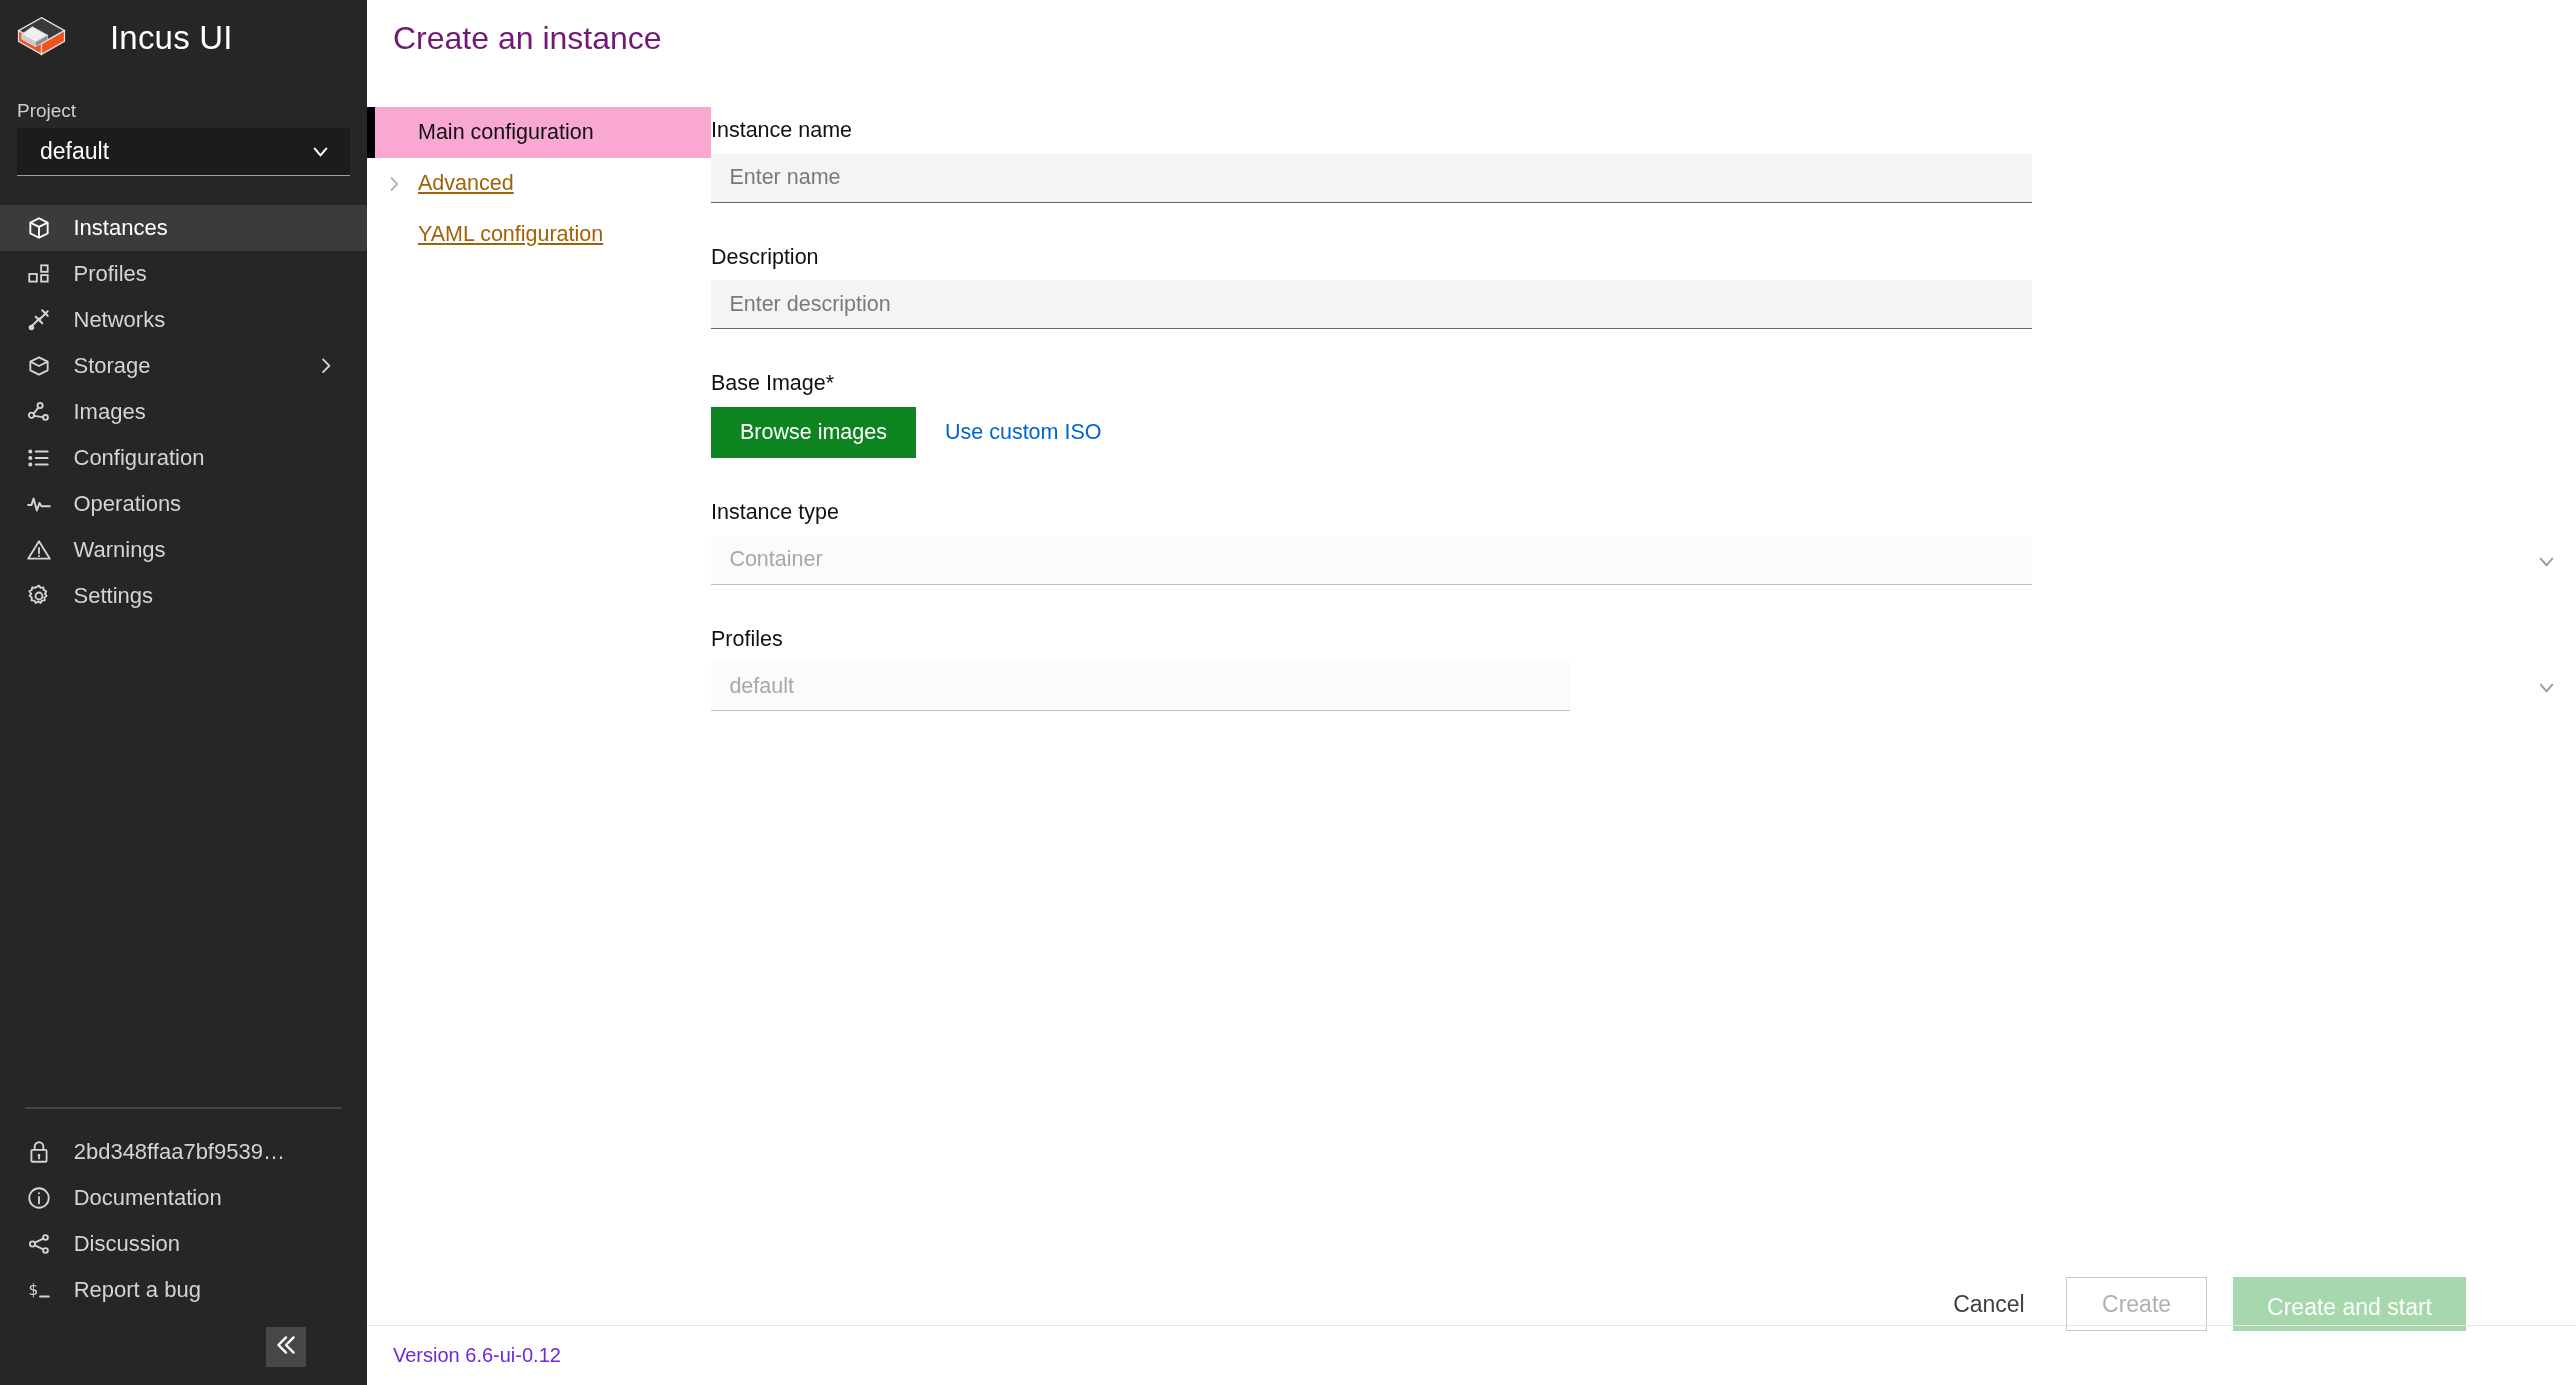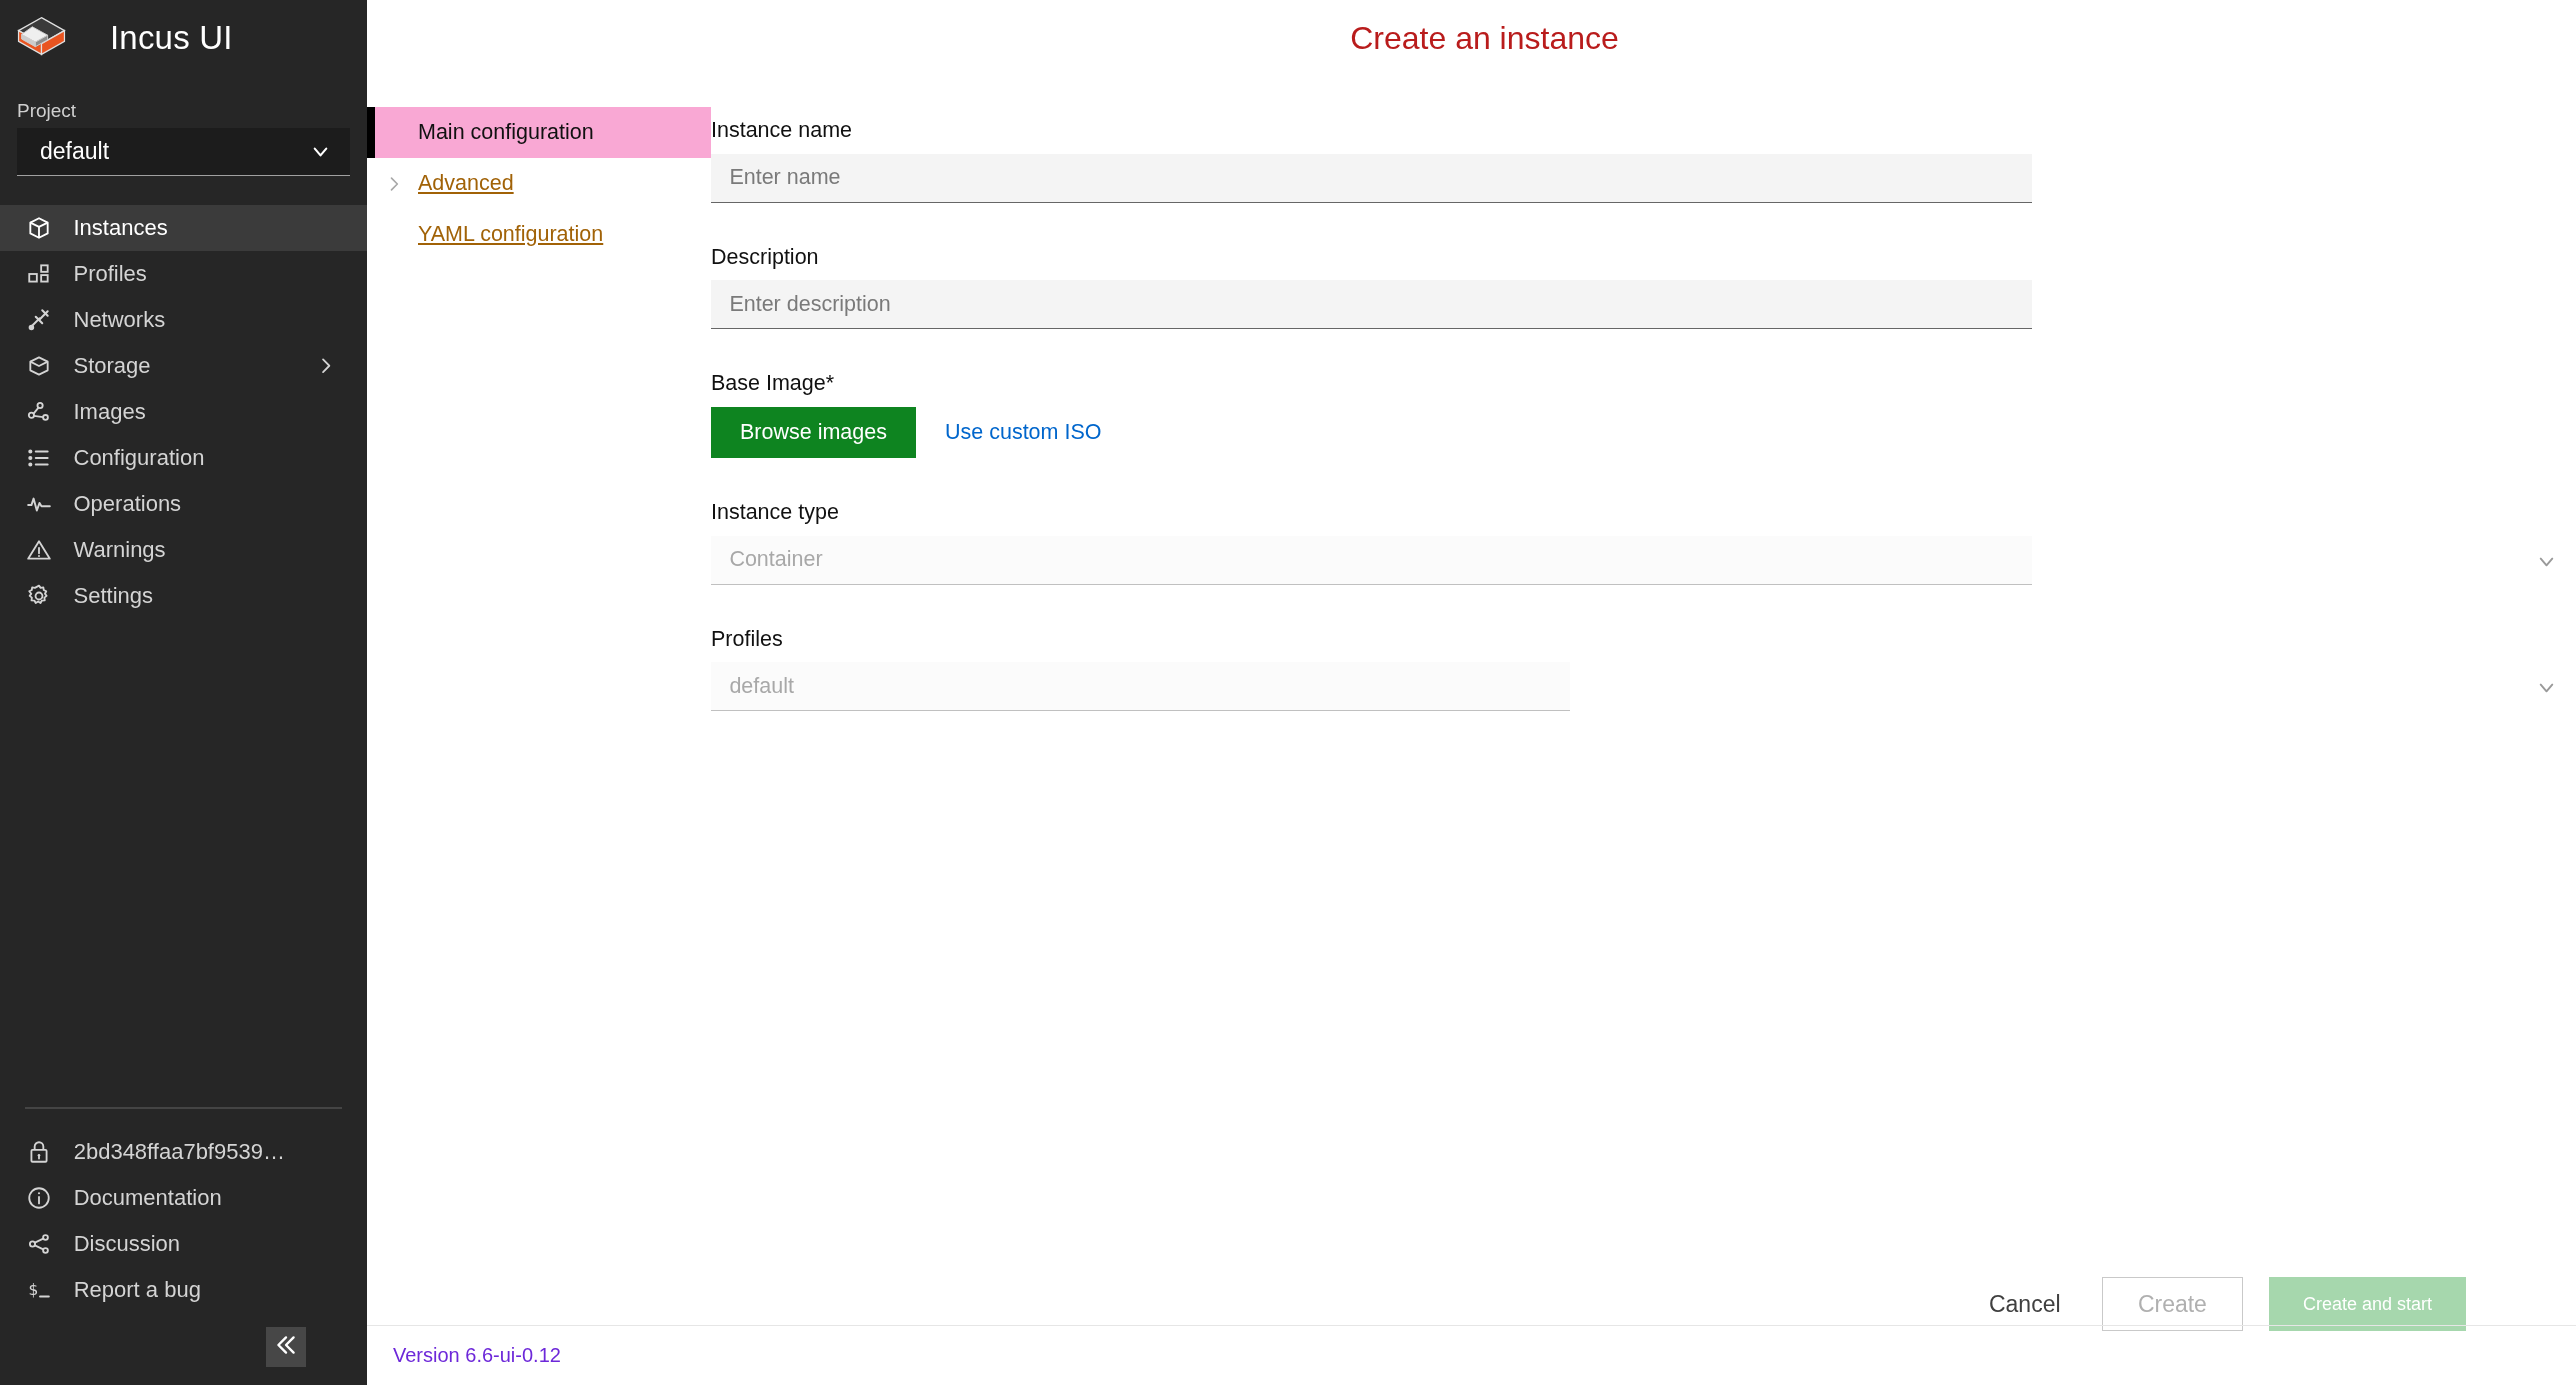--- a/index.html
+++ b/index.html
@@ -56,21 +56,21 @@
   .collapse-row { display: flex; justify-content: flex-end; padding-right: 44px; margin-top: 14px; }
   .collapse-btn {
     width: 40px; height: 40px; background: #474747;
     display: flex; align-items: center; justify-content: center; cursor: pointer;
   }
   .collapse-btn svg { width: 26px; height: 26px; }
 
   
   .main { flex: 1; height: 1385px; display: flex; flex-direction: column; background: #ffffff; position: relative; }
   .page-head { padding: 20px 0 0 26px; height: 84px; }
-  .page-title { font-size: 32px; font-weight: 400; color: #b91c1c; text-align: center; }
+  .page-title { font-size: 32px; font-weight: 400; color: #701a75; }
 
   .body-area { flex: 1; display: flex; position: relative; }
 
   .tabs { width: 344px; flex: 0 0 344px; padding-top: 23px; }
   .tab {
     height: 51px; display: flex; align-items: center;
     padding-left: 51px; font-size: 21.5px; color: #111111;
     cursor: pointer; position: relative;
   }
   .tab.active { background: #f9a8d4; color: #111111; }
@@ -121,21 +121,21 @@
     cursor: pointer; padding: 0 15.3px; height: 54px;
     font-family: "Liberation Sans", sans-serif;
   }
   .btn-outline-dis {
     background: #ffffff; border: 1.5px solid #c9c9c9; color: #b0b0b0;
     height: 54px; padding: 0 35px; font-size: 23px;
     font-family: "Liberation Sans", sans-serif;
   }
   .btn-green-dis {
     background: #a6d7ad; border: none; color: #ffffff;
-    height: 54px; padding: 17px 34px; font-size: 18px;
+    height: 54px; padding: 17px 34px; font-size: 23px;
     font-family: "Liberation Sans", sans-serif;
   }
 
   .status-bar {
     position: absolute; left: 0; right: 0; bottom: 0; height: 60px;
     border-top: 1.5px solid #e6e6e6; display: flex; align-items: center;
     padding-left: 26px;
   }
   .version-txt { font-size: 20px; color: #6d28d9; }
 </style>

